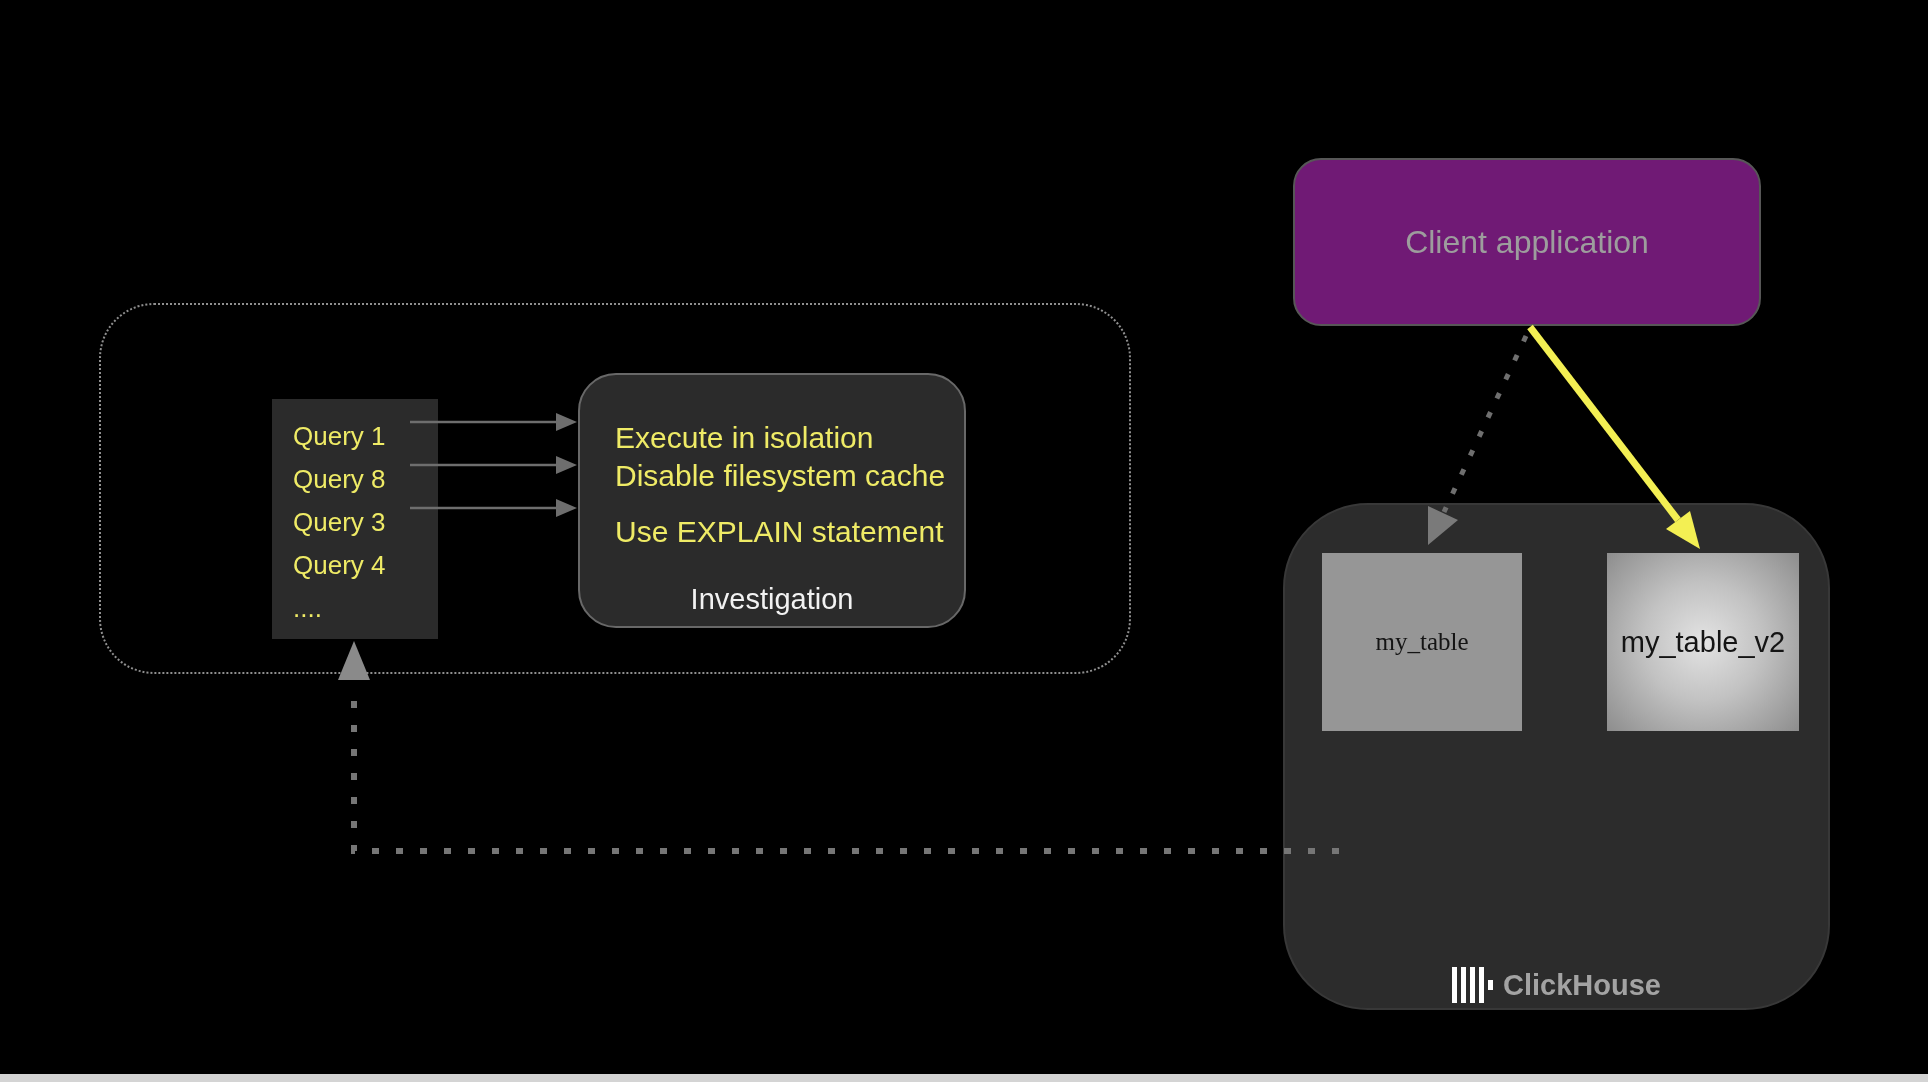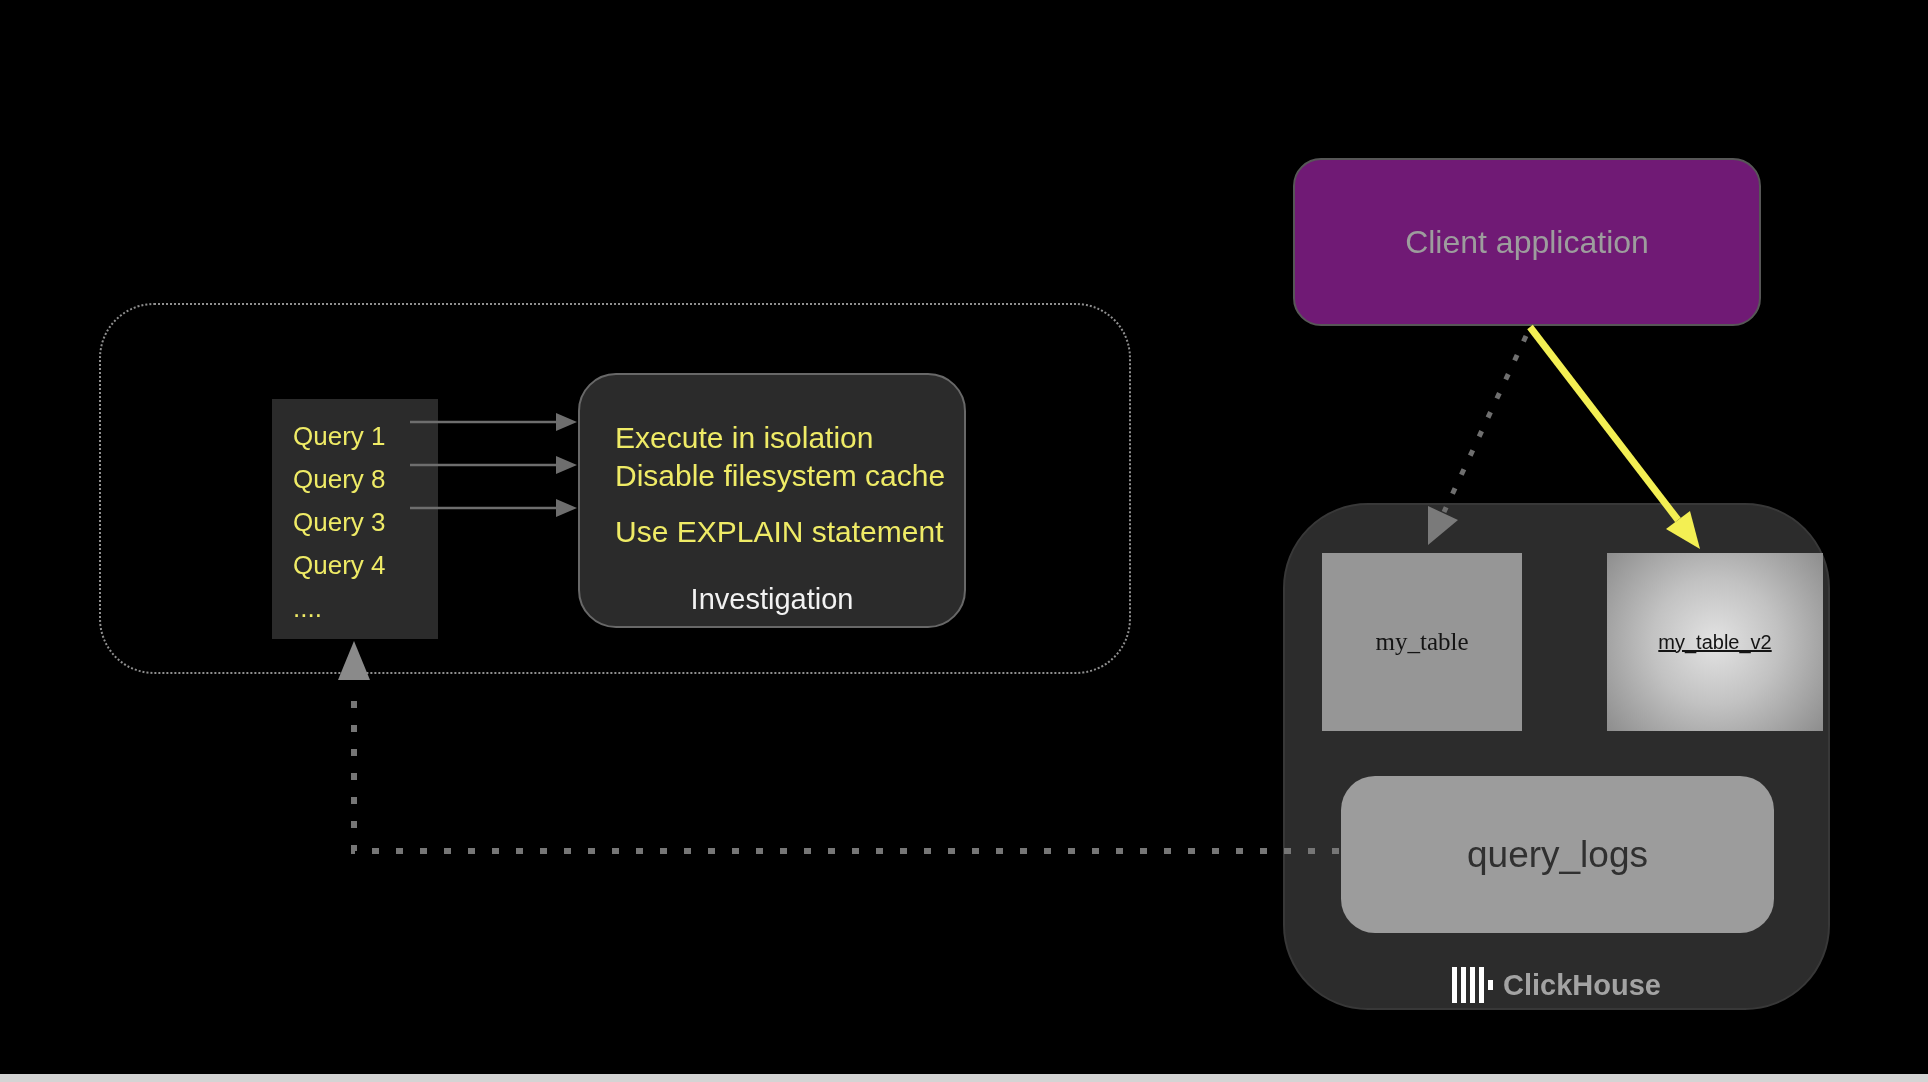--- a/index.html
+++ b/index.html
@@ -88,24 +88,23 @@
     display: flex; align-items: center; justify-content: center;
     color: #141414;
   }
   .my-table {
     left: 37px; top: 48px; width: 200px; height: 178px;
     background: #969696;
     font-size: 25px;
     font-family: Liberation Serif, serif;
   }
   .my-table-v2 {
-    left: 322px; top: 48px; width: 216px; height: 178px;
+    left: 322px; top: 48px; width: 192px; height: 178px;
     background: radial-gradient(circle at 50% 50%, #e3e3e3 0%, #c2c2c2 45%, #8d8d8d 100%);
-    font-size: 20px;
-    text-decoration: underline;
+    font-size: 29px;
   }
   .query-logs {
     left: 56px; top: 271px; width: 433px; height: 157px;
     background: #9c9c9c;
     border-radius: 34px;
     font-size: 37px;
     color: #303030;
   }
   .ch-brand {
     position: absolute; left: 0; top: 460px; width: 100%; height: 40px;
@@ -152,23 +151,20 @@
   <div class="abs client-box">
     <span>Client application</span>
   </div>
 
   <div class="abs ch-container">
     <div class="table-box my-table">
       <span>my_table</span>
     </div>
     <div class="table-box my-table-v2">
       <span>my_table_v2</span>
-    </div>
-    <div class="table-box query-logs">
-      <span>query_logs</span>
     </div>
     <div class="ch-brand">
       <svg width="41" height="36" viewBox="0 0 41 36">
         <rect x="0" y="0" width="5" height="36" fill="#ffffff"></rect>
         <rect x="9" y="0" width="5" height="36" fill="#ffffff"></rect>
         <rect x="18" y="0" width="5" height="36" fill="#ffffff"></rect>
         <rect x="27" y="0" width="5" height="36" fill="#ffffff"></rect>
         <rect x="36" y="13" width="5" height="10" fill="#ffffff"></rect>
       </svg>
       <span class="brand-text">ClickHouse</span>

